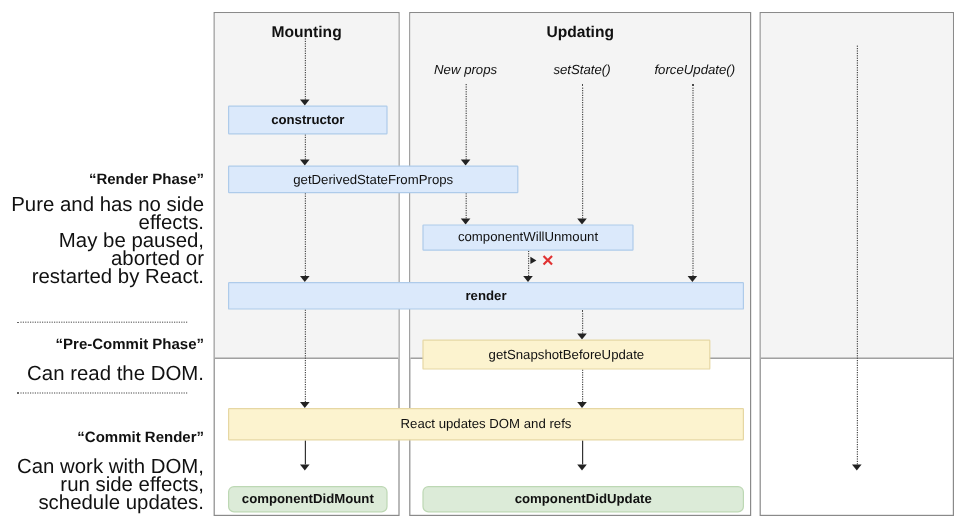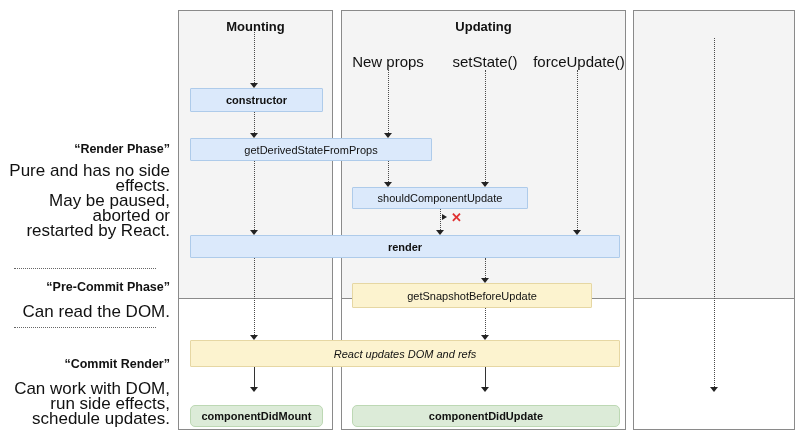--- a/index.html
+++ b/index.html
@@ -9,22 +9,22 @@
   
   .col { position:absolute; top:10px; height:420px; box-sizing:border-box;
          border:1px solid var(--column-border,#8a8a8a); background:#fff; }
   .col-gray { position:absolute; top:0; left:0; right:0; height:287px;
               background:var(--phase-bg,#f4f4f4);
               border-bottom:1px solid var(--column-border,#8a8a8a); }
   .col-header { position:relative; text-align:center; font-weight:bold;
                 font-size:13px; padding-top:8px; }
 
   
-  .trigger { position:absolute; transform:translateX(-50%); 
-             font-size:15px; white-space:nowrap; }
+  .trigger { position:absolute; transform:translateX(-50%); font-style:italic;
+             font-size:11px; white-space:nowrap; }
 
   
   .vline { position:absolute; width:0; border-left:1px dotted #4a4a4a; }
   .vline.solid { border-left-style:solid; border-left-color:#333; }
   .arrow { position:absolute; width:0; height:0; margin-left:-4px;
            border-left:4px solid transparent; border-right:4px solid transparent;
            border-top:5px solid #222; }
   .false-arrow { position:absolute; width:0; height:0;
                  border-top:3.5px solid transparent; border-bottom:3.5px solid transparent;
                  border-left:5px solid #222; }
@@ -32,21 +32,21 @@
               font-size:13px; line-height:13px; }
 
   
   .box { position:absolute; box-sizing:border-box; display:flex; align-items:center;
          justify-content:center; font-size:11px; border:1px solid; border-radius:1px;
          white-space:nowrap; }
   .box.blue   { background:var(--blue-fill,#dbe9fb);  border-color:var(--blue-border,#aecbea); }
   .box.yellow { background:var(--yellow-fill,#fcf3cf); border-color:var(--yellow-border,#e6d7a3); }
   .box.green  { background:var(--green-fill,#dcebd8); border-color:var(--green-border,#bdd8b4); border-radius:5px;margin-top:13px; }
   .box.bold   { font-weight:bold; }
-  .box.italic { font-style:italic; }
+  .box.italic { }
 
   
   .phase-title { position:absolute; left:0; width:170px; text-align:right;
                  font-weight:bold; font-size:12.5px; }
   .phase-desc  { position:absolute; left:0; width:170px; text-align:right;
                  font-size:17px; line-height:15px; }
   .sep { position:absolute; left:14px; width:142px; height:0; border-top:1px dotted #666; }
 </style>
 </head>
 <body>
@@ -119,20 +119,20 @@
   <div class="vline" style="left:440px;top:209px;height:21px"></div>
   <div class="arrow" style="left:440px;top:230px"></div>
   <div class="false-arrow" style="left:442px;top:214px"></div>
   <span class="cancel-x" style="left:451px;top:211px">✕</span>
 
   <div class="vline" style="left:714px;top:38px;height:349px"></div>
   <div class="arrow" style="left:714px;top:387px"></div>
 
   <div class="box blue bold" style="left:190px;top:88px;width:133px;height:24px">constructor</div>
   <div class="box blue" style="left:190px;top:138px;width:242px;height:23px">getDerivedStateFromProps</div>
-  <div class="box blue" style="left:352px;top:187px;width:176px;height:22px">shouldComponentUpdate</div>
+  <div class="box blue" style="left:352px;top:187px;width:176px;height:22px">componentWillUnmount</div>
   <div class="box blue bold" style="left:190px;top:235px;width:430px;height:23px">render</div>
   <div class="box yellow" style="left:352px;top:283px;width:240px;height:25px">getSnapshotBeforeUpdate</div>
   <div class="box yellow italic" style="left:190px;top:340px;width:430px;height:27px">React updates DOM and refs</div>
   <div class="box green bold" style="left:190px;top:392px;width:133px;height:22px">componentDidMount</div>
   <div class="box green bold" style="left:352px;top:392px;width:268px;height:22px">componentDidUpdate</div>
 
 </div>
 
 </body></html>

